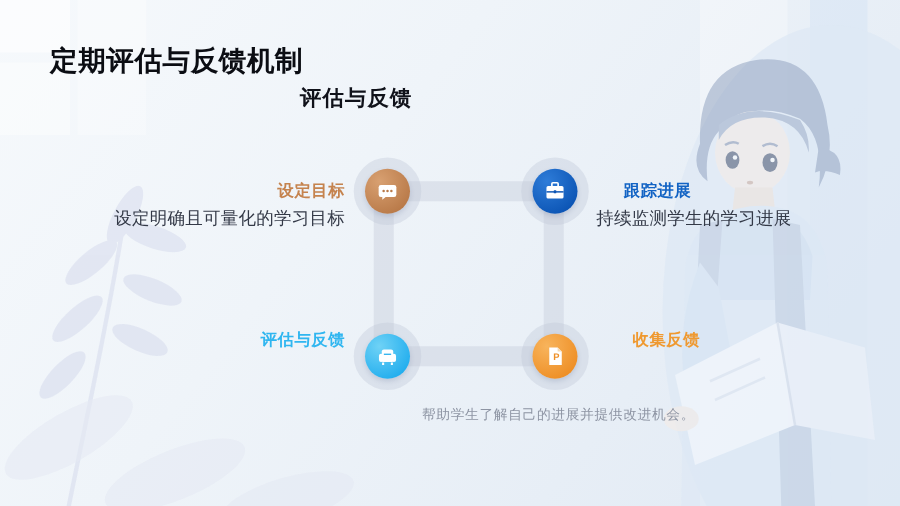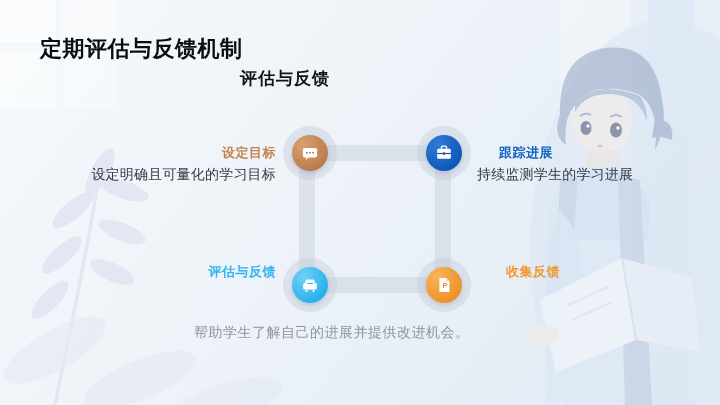--- a/index.html
+++ b/index.html
@@ -15,22 +15,22 @@
   
   .slide-title{
     position:absolute; left:40px; top:34px;
     font-size:22px; font-weight:700; letter-spacing:.5px; color:#0b0d13;
   }
   .diagram-heading{
     position:absolute; left:240px; top:67px; width:270px;
     font-size:17px; font-weight:800; letter-spacing:1px; color:#10121a;
   }
   .caption{
-    position:absolute; left:194px; top:324px; width:330px;
-    text-align:left; font-size:14px; color:#8d94a3; letter-spacing:.5px;
+    position:absolute; left:226px; top:324px; width:330px;
+    text-align:right; font-size:11px; color:#8d94a3; letter-spacing:.5px;
   }
 
   
   .connector{ position:absolute; background:rgba(200,207,220,.45); border-radius:9px; }
   .conn-top    { left:299px; top:145px; width:152px; height:16px; }
   .conn-bottom { left:299px; top:277px; width:152px; height:16px; }
   .conn-left   { left:299px; top:145px; width:16px;  height:148px; }
   .conn-right  { left:435px; top:145px; width:16px;  height:148px; }
 
   

